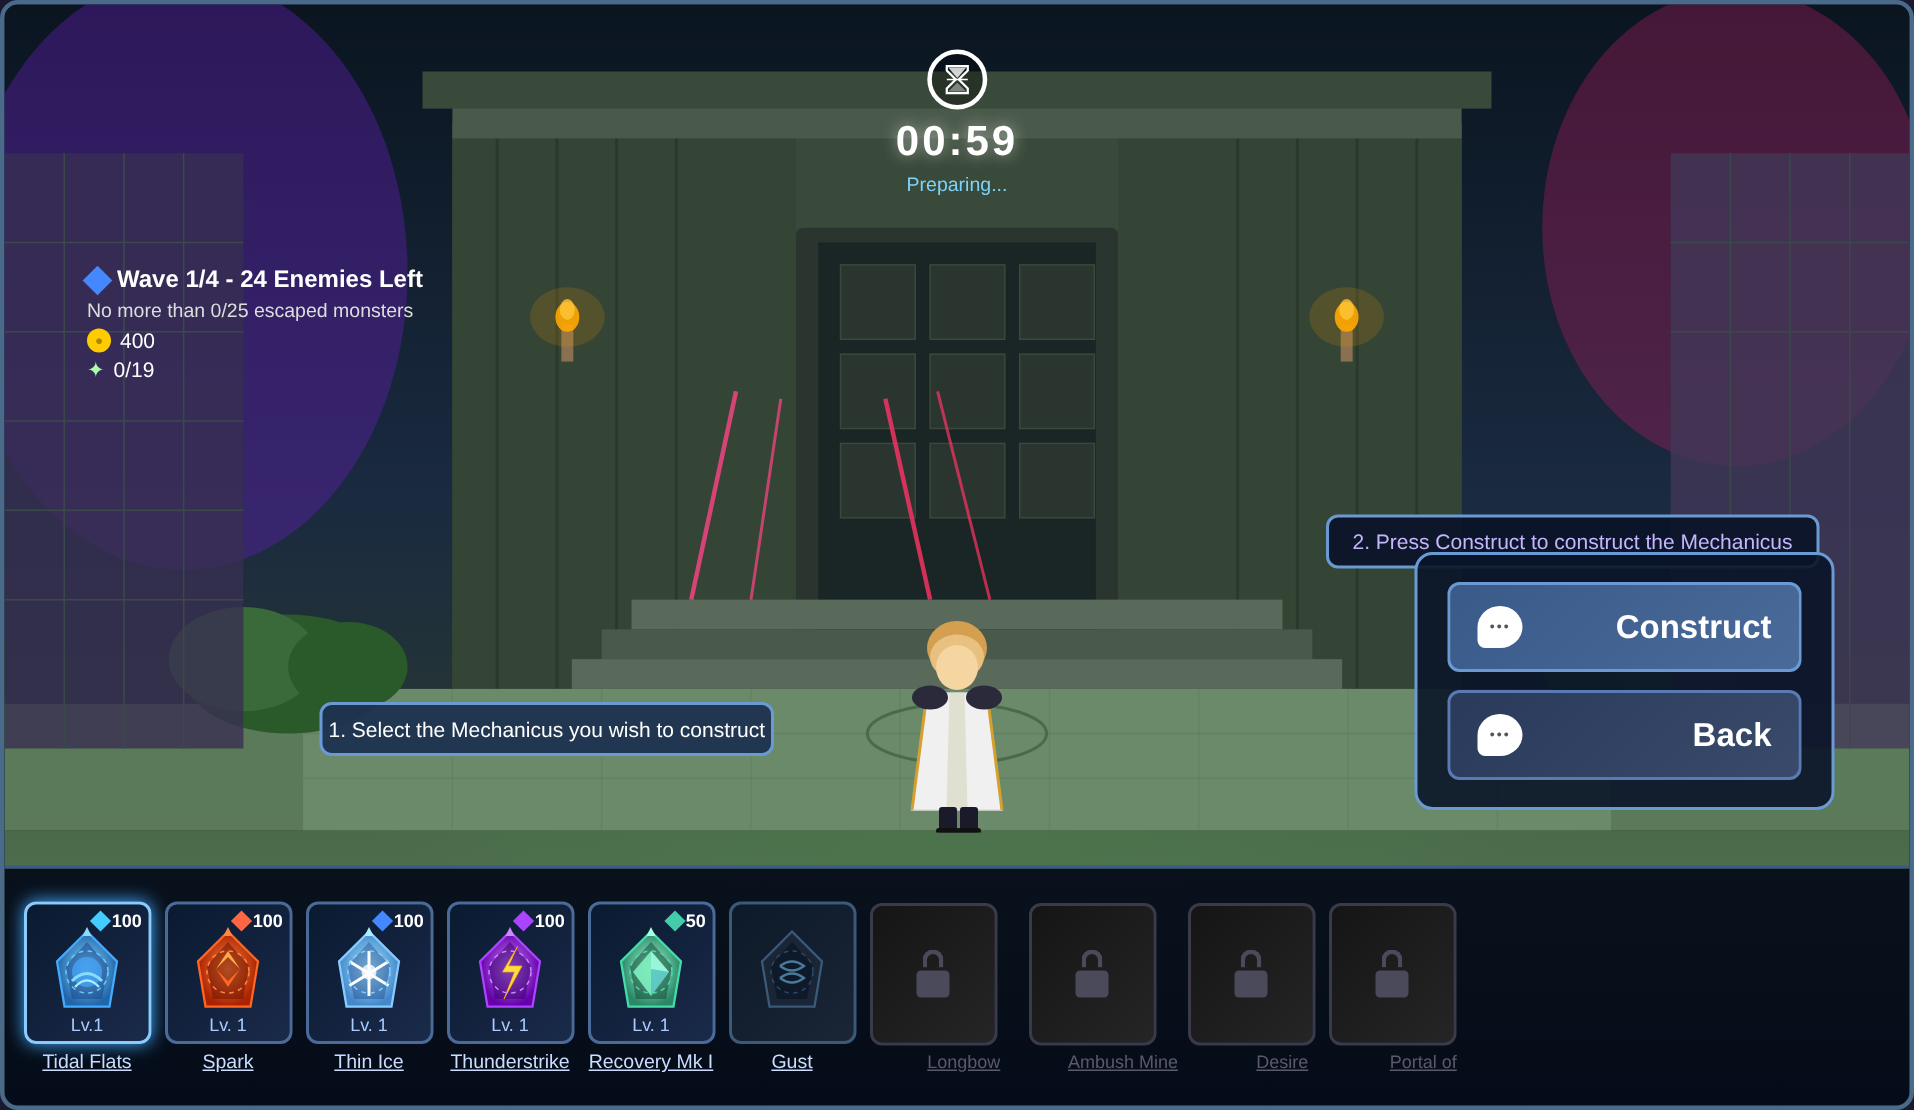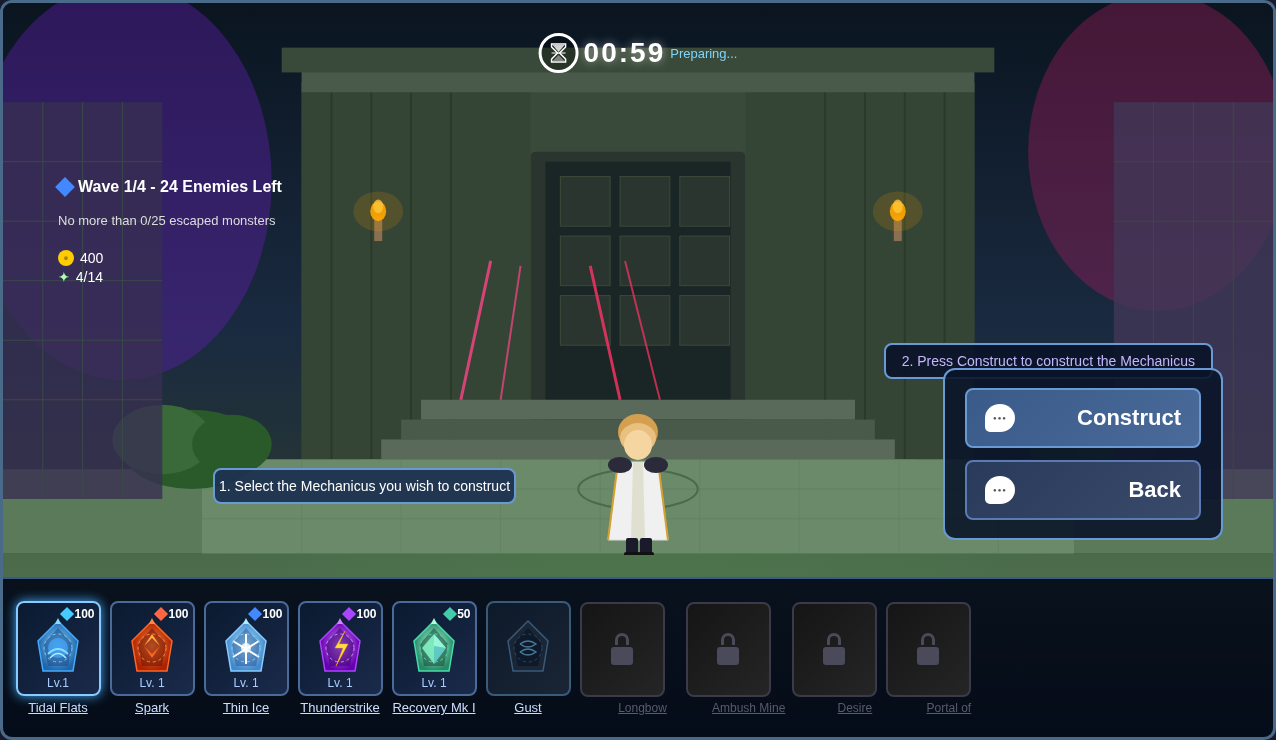--- a/index.html
+++ b/index.html
@@ -51,20 +51,21 @@
       border-radius: 50%;
     }
 
     
     #hud-top {
       position: absolute;
       top: 30px;
       left: 50%;
       transform: translateX(-50%);
       display: flex;
+      flex-direction: column;
       align-items: center;
       gap: 5px;
     }
 
     #timer-icon {
       width: 40px;
       height: 40px;
       border: 3px solid white;
       border-radius: 50%;
       display: flex;
@@ -98,35 +99,35 @@
       left: 55px;
       color: white;
     }
 
     #wave-title {
       display: flex;
       align-items: center;
       gap: 6px;
       font-size: 16px;
       font-weight: bold;
-      margin-bottom: 17px;
+      margin-bottom: 3px;
     }
 
     .wave-diamond {
       width: 14px;
       height: 14px;
       background: #4488ff;
       transform: rotate(45deg);
       flex-shrink: 0;
     }
 
     #wave-subtitle {
       font-size: 13px;
       color: #ddd;
-      margin-bottom: 22px;
+      margin-bottom: 5px;
     }
 
     .hud-stat {
       display: flex;
       align-items: center;
       gap: 6px;
       font-size: 14px;
       color: white;
       margin-top: 3px;
     }
@@ -557,21 +558,21 @@
       <div class="wave-diamond"></div>
       <span>Wave 1/4 - 24 Enemies Left</span>
     </div>
     <div id="wave-subtitle">No more than 0/25 escaped monsters</div>
     <div class="hud-stat">
       <div class="coin-icon">●</div>
       <span>400</span>
     </div>
     <div class="hud-stat">
       <span class="life-icon">✦</span>
-      <span>4/14</span>
+      <span>0/19</span>
     </div>
   </div>
 
   <div id="tooltip" style="z-index:10;">
     <span>2. Press Construct to construct the Mechanicus</span>
   </div>
 
   <div id="construct-panel" style="z-index:10;">
     <button class="construct-btn construct-btn-main">
       <div class="btn-bubble-icon"></div>

